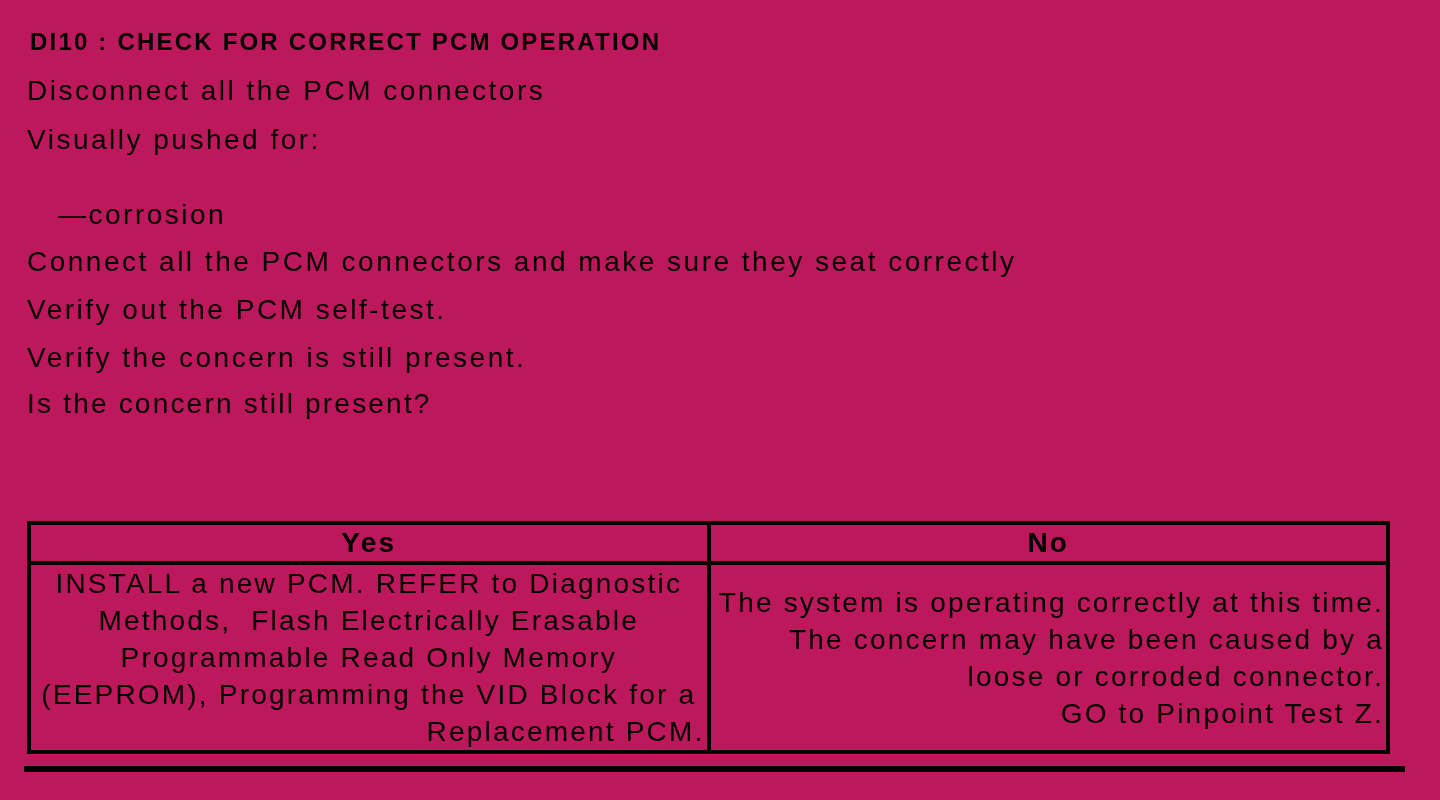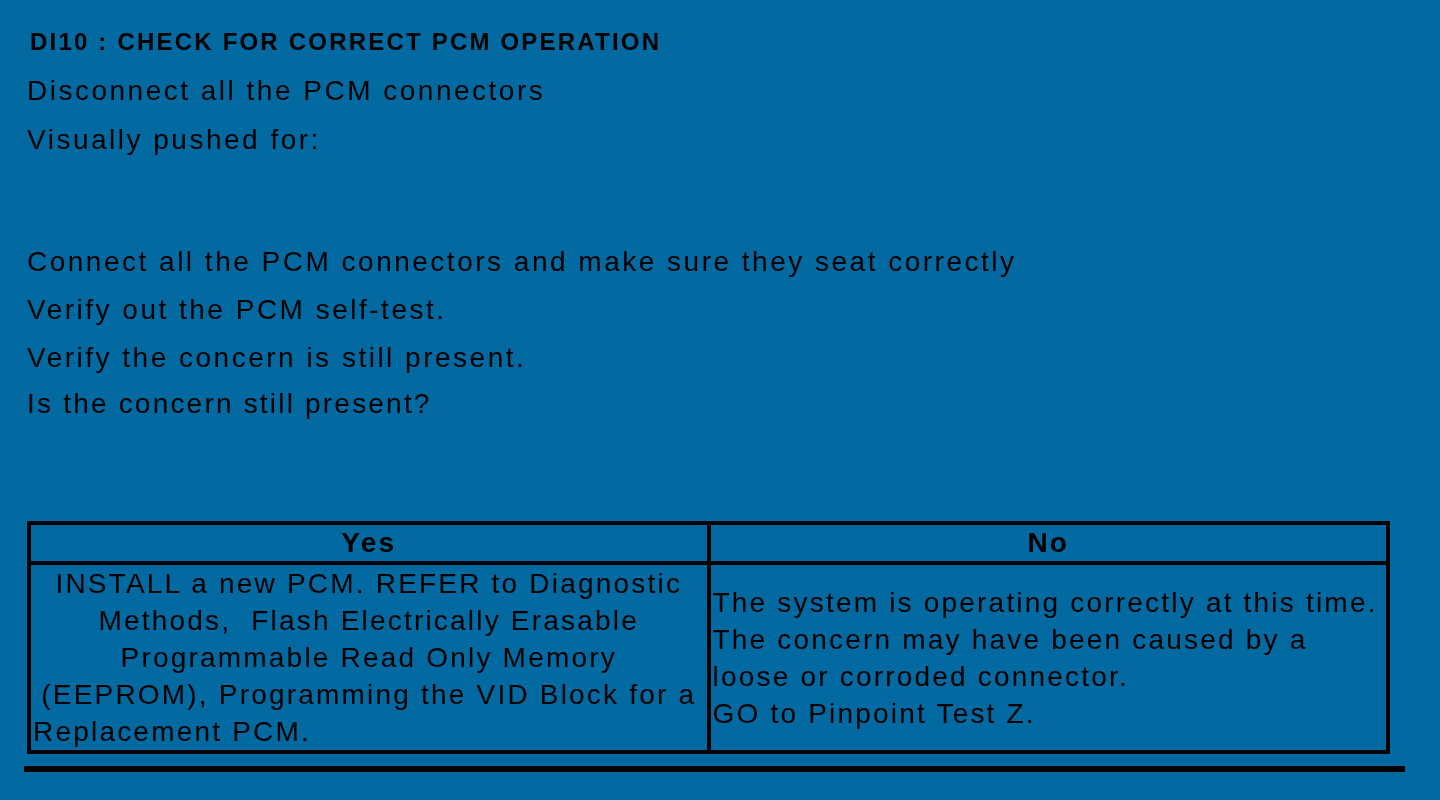--- a/index.html
+++ b/index.html
@@ -4,21 +4,21 @@
 <style>
   html, body {
     margin: 0;
     padding: 0;
     background: #ffffff;
   }
   .page {
     position: relative;
     width: 1440px;
     height: 800px;
-    background: #0369a1;
+    background: #be185d;
     color: #000000;
     font-family: "Liberation Sans", "DejaVu Sans", sans-serif;
     overflow: hidden;
   }
   .doc-title {
     position: absolute;
     left: 30px;
     top: 28px;
     font-size: 24px;
     line-height: 28px;
@@ -81,24 +81,24 @@
     vertical-align: middle;
     font-size: 28px;
     line-height: 37px;
     letter-spacing: 2.2px;
   }
   .cell-line {
     white-space: pre;
     text-align: center;
   }
   .cell-line.center {
-    text-align: left;
+    text-align: right;
   }
   .no-cell .cell-line {
-    text-align: left;
+    text-align: right;
   }
   .bottom-rule {
     position: absolute;
     left: 24px;
     top: 766px;
     width: 1381px;
     height: 6px;
     background: #000000;
   }
 </style>
@@ -107,20 +107,21 @@
 
 <div class="page">
 
   <div class="doc-title">DI10 : CHECK FOR CORRECT PCM OPERATION</div>
 
   <div class="step" style="top:72px">Disconnect all the PCM connectors</div>
 
   <div class="step" style="top:121px">Visually pushed for:</div>
 
 
+  <div class="step-sub" style="top:196px">—corrosion</div>
 
   <div class="step" style="top:243px">Connect all the PCM connectors and make sure they seat correctly</div>
 
   <div class="step" style="top:291px">Verify out the PCM self-test.</div>
 
   <div class="step" style="top:339px">Verify the concern is still present.</div>
 
   <div class="question">Is the concern still present?</div>
 
   <table class="results-table">

